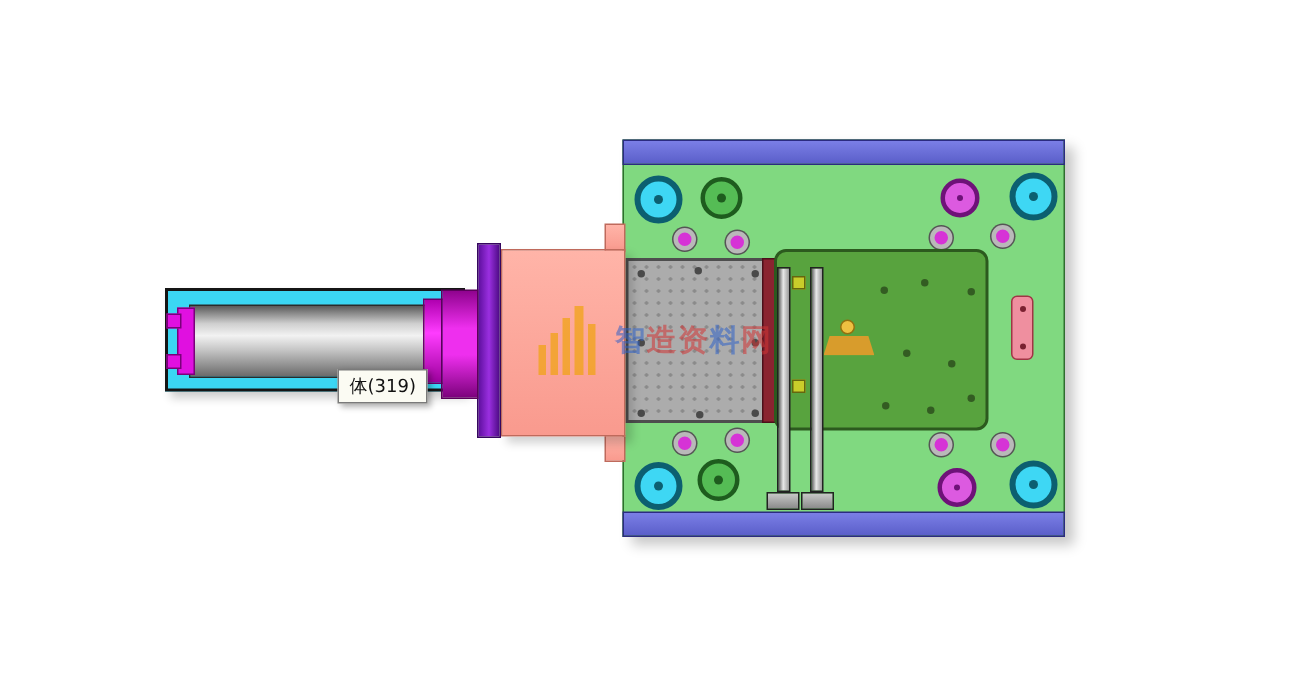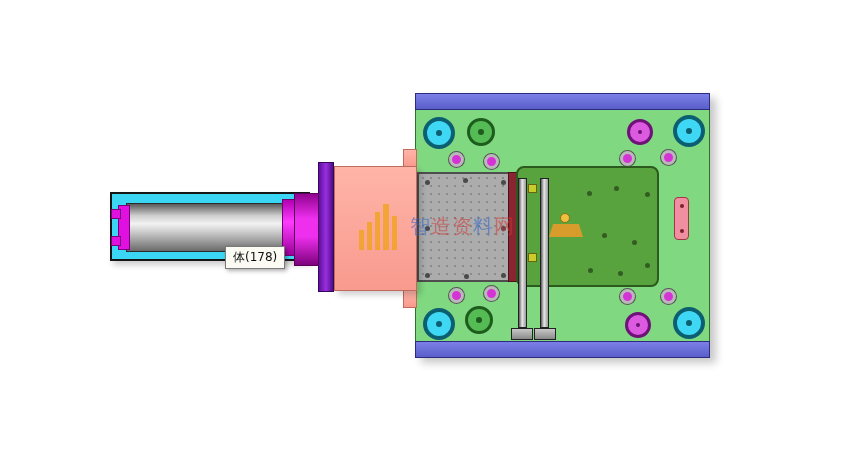--- a/index.html
+++ b/index.html
@@ -40,21 +40,21 @@
   .salmonb{box-shadow:4px 4px 6px rgba(0,0,0,0.18);}
   .spacer{background:linear-gradient(90deg,#5e0f9e,#9a2fe0 50%,#4d0b85);border:1px solid #35065e;}
   .housing{background:#3bd6f3;border:2px solid #151515;box-shadow:3px 4px 6px rgba(0,0,0,0.2);}
   .piston{background:linear-gradient(180deg,#5a5a5a,#cfcfcf 25%,#f2f2f2 42%,#c6c6c6 62%,#6a6a6a);
           border:1px solid #2a2a2a;}
   .mag{background:#e010e0;border:1px solid #7a007a;}
   .magshade{background:linear-gradient(180deg,#90038f,#ee2fee 35%,#ee2fee 60%,#7c027c);border:1px solid #5a005a;}
   .collar{background:linear-gradient(180deg,#b000b0,#ff3cff 40%,#9c009c);border:1px solid #6a006a;}
 
   
-  .wm-text{font-size:20px;font-weight:normal;letter-spacing:1px;opacity:0.55;white-space:nowrap;}
+  .wm-text{font-size:20px;font-weight:bold;letter-spacing:1px;opacity:0.55;white-space:nowrap;}
   .wm0,.wm3{color:#2f62c9;}
   .wm1,.wm2,.wm4{color:#d23535;}
   .wm-logo{opacity:0.8;}
 
   
   .tooltip{background:#fbfbf3;border:1px solid #7a7a7a;box-shadow:2px 2px 4px rgba(0,0,0,0.3);
            font-size:12px;color:#111;padding:2px 7px;white-space:nowrap;}
 </style>
 </head>
 <body>
@@ -162,16 +162,16 @@
           <rect x="17" y="10" width="5" height="38"></rect>
           <rect x="25" y="2" width="6" height="46"></rect>
           <rect x="34" y="14" width="5" height="34"></rect>
         </g>
       </svg>
     </span>
     <span class="p wm-text" style="left:54px;top:13px;"><span class="wm0">智</span><span class="wm1">造</span><span class="wm2">资</span><span class="wm3">料</span><span class="wm4">网</span></span>
   </div>
 
   <div class="p tooltip" style="left:225px;top:246px;">
-    <span>体(178)</span>
+    <span>体(319)</span>
   </div>
 
 </div>
 
 </body></html>

